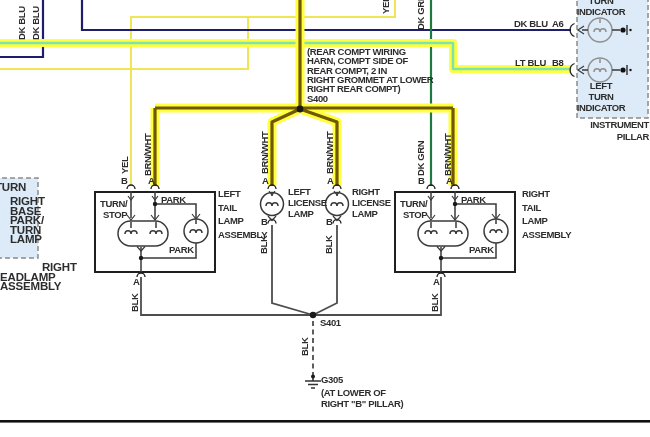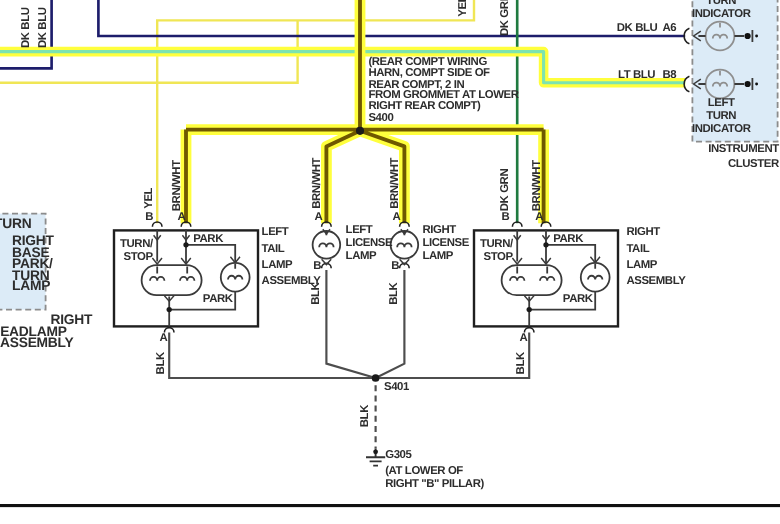--- a/index.html
+++ b/index.html
@@ -141,26 +141,26 @@
 <div class="t" style="left:552px;top:19px">A6</div>
 <div class="t" style="left:515px;top:58px">LT BLU</div>
 <div class="t" style="left:552px;top:58px">B8</div>
 
 <div class="t ctr" style="left:561px;top:-4px;width:80px">TURN</div>
 <div class="t ctr" style="left:561px;top:7px;width:80px">INDICATOR</div>
 <div class="t ctr" style="left:561px;top:81px;width:80px">LEFT</div>
 <div class="t ctr" style="left:561px;top:92px;width:80px">TURN</div>
 <div class="t ctr" style="left:561px;top:103px;width:80px">INDICATOR</div>
 <div class="t rgt" style="left:549px;top:120px;width:100px">INSTRUMENT</div>
-<div class="t rgt" style="left:549px;top:131.5px;width:100px">CLUSTER</div>
+<div class="t rgt" style="left:549px;top:131.5px;width:100px">PILLAR</div>
 
 <div class="t" style="left:307px;top:47px">(REAR COMPT WIRING</div>
 <div class="t" style="left:307px;top:56.3px">HARN, COMPT SIDE OF</div>
 <div class="t" style="left:307px;top:65.6px">REAR COMPT, 2 IN</div>
-<div class="t" style="left:307px;top:74.9px">FROM GROMMET AT LOWER</div>
+<div class="t" style="left:307px;top:74.9px">RIGHT GROMMET AT LOWER</div>
 <div class="t" style="left:307px;top:84.2px">RIGHT REAR COMPT)</div>
 <div class="t" style="left:307px;top:93.5px">S400</div>
 
 <div class="t big" style="left:-5px;top:182px">TURN</div>
 <div class="t big" style="left:10px;top:196px">RIGHT</div>
 <div class="t big" style="left:10px;top:205.5px">BASE</div>
 <div class="t big" style="left:10px;top:215px">PARK/</div>
 <div class="t big" style="left:10px;top:224.5px">TURN</div>
 <div class="t big" style="left:10px;top:234px">LAMP</div>
 <div class="t big" style="left:42px;top:262px">RIGHT</div>

